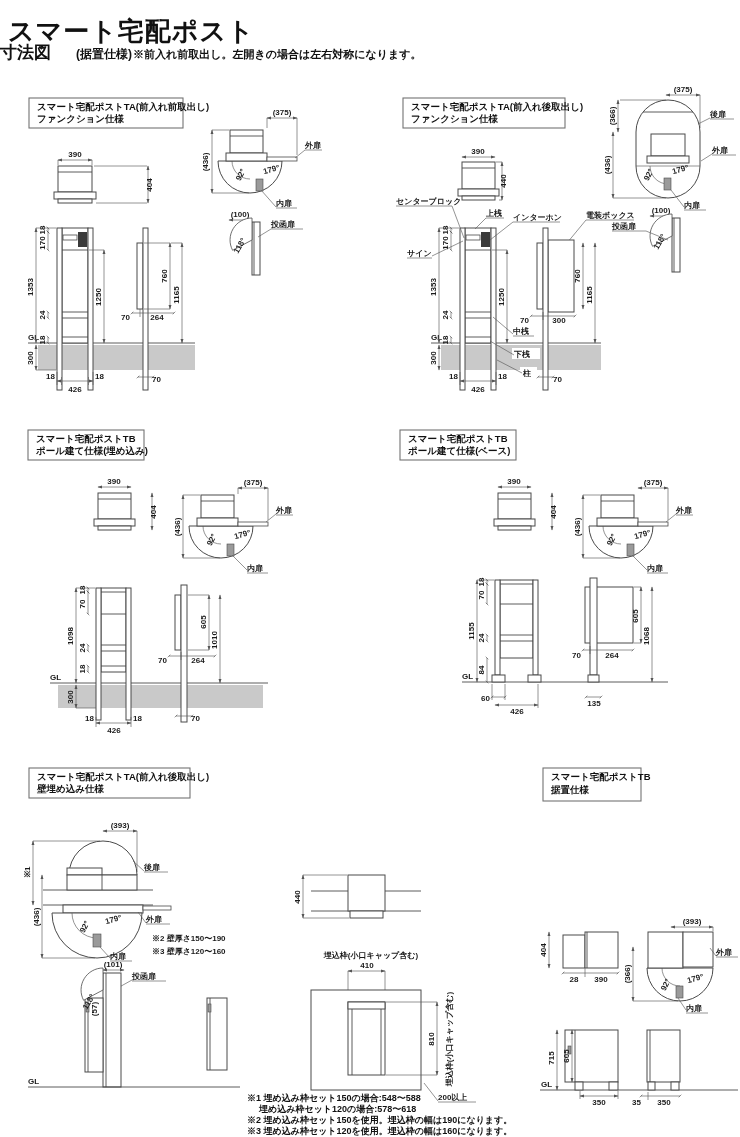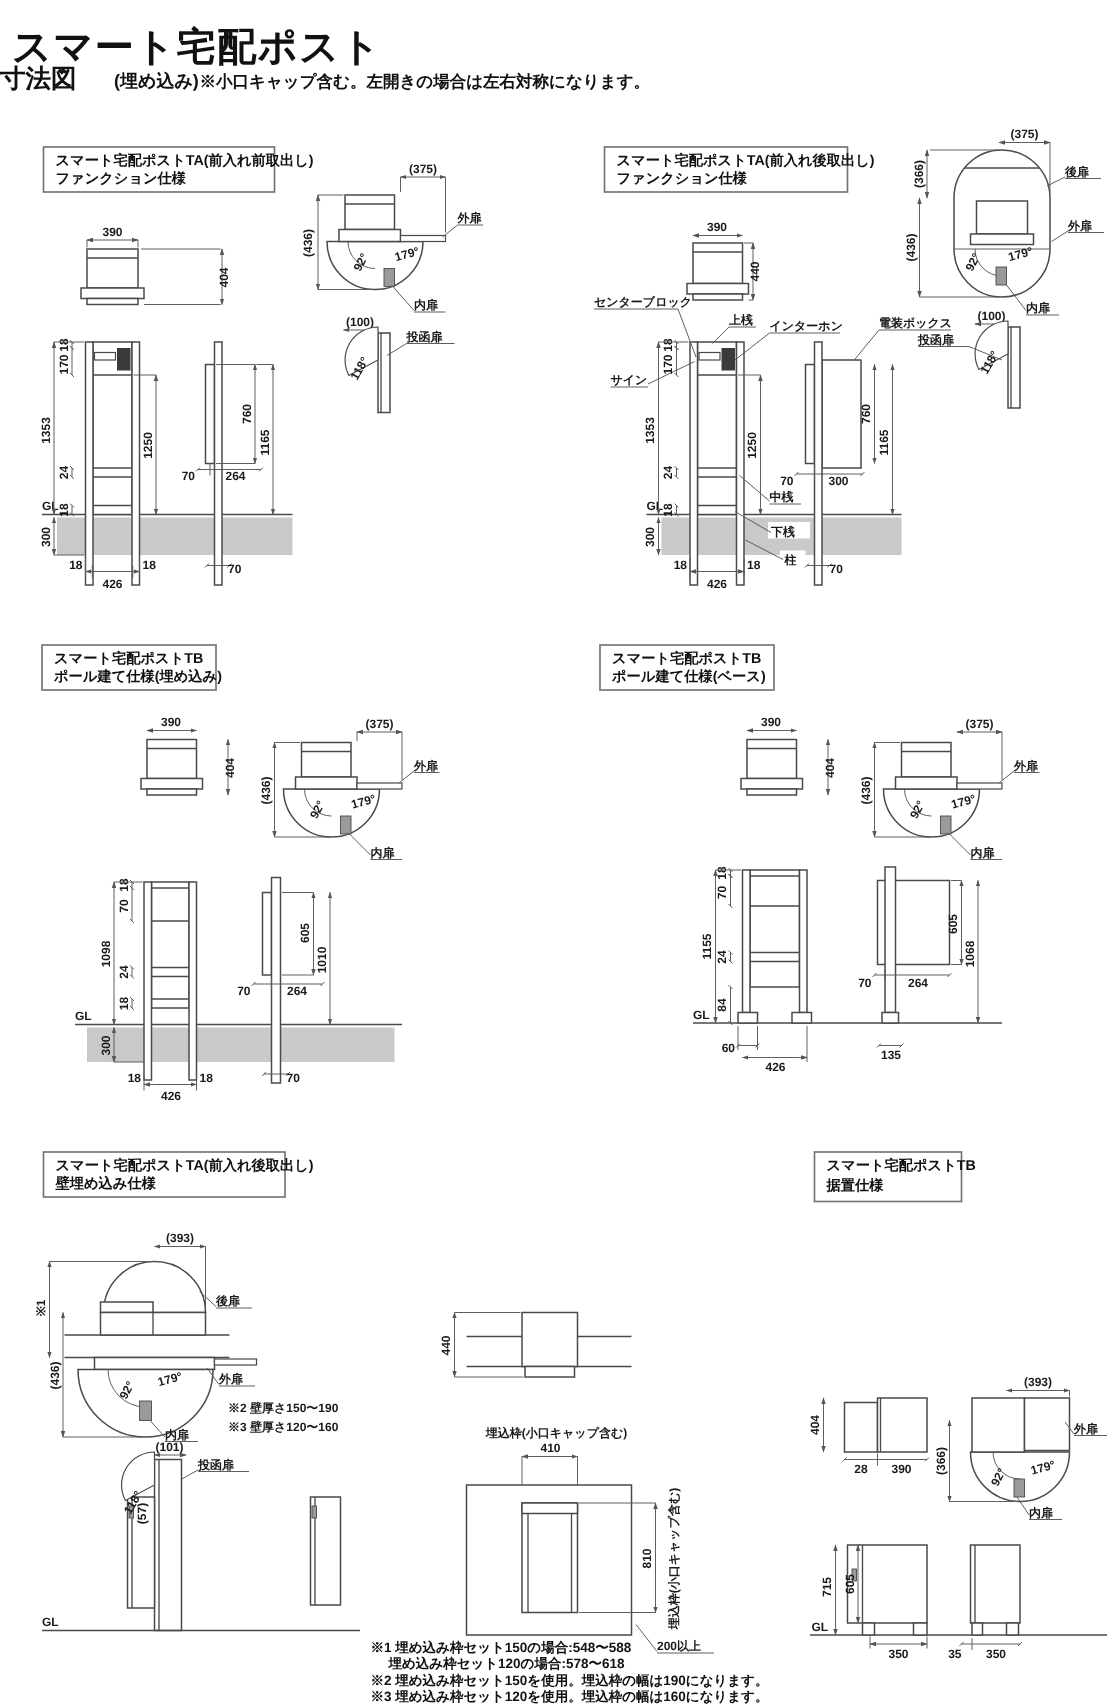--- a/index.html
+++ b/index.html
@@ -26,22 +26,22 @@
   .ttl{font:700 9.5px "Liberation Sans",sans-serif;fill:#111;text-anchor:start;}
   .nt{font:600 9px "Liberation Sans",sans-serif;fill:#111;text-anchor:start;}
   .bx{fill:#fff;stroke:#737373;stroke-width:1.1;}
 </style>
 </head>
 <body>
 
 <div>
   <div class="h-title">スマート宅配ポスト</div>
   <div class="h-sub1">寸法図</div>
-  <div class="h-unit">(埋め込み)</div>
-  <div class="h-note">※小口キャップ含む。左開きの場合は左右対称になります。</div>
+  <div class="h-unit">(据置仕様)</div>
+  <div class="h-note">※前入れ前取出し。左開きの場合は左右対称になります。</div>
 </div>
 
 <svg width="740" height="1137" viewBox="0 0 740 1137">
 <defs>
   <marker id="arr" viewBox="0 0 8 8" refX="7" refY="4" markerWidth="7" markerHeight="7" orient="auto-start-reverse">
     <path d="M0 1.4 L8 4 L0 6.6 Z" fill="#555"></path>
   </marker>
   <marker id="tic" viewBox="0 0 6 6" refX="3" refY="3" markerWidth="6" markerHeight="6" orient="auto">
     <path d="M1 5 L5 1" stroke="#555" stroke-width="1" fill="none"></path>
   </marker>

